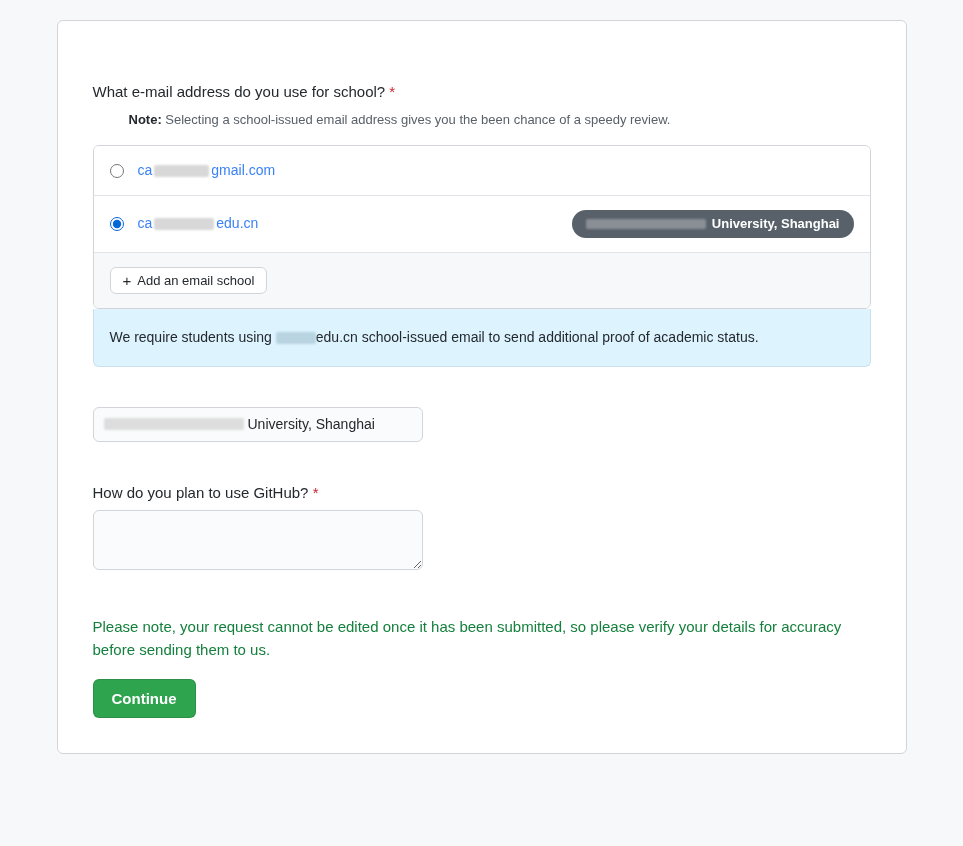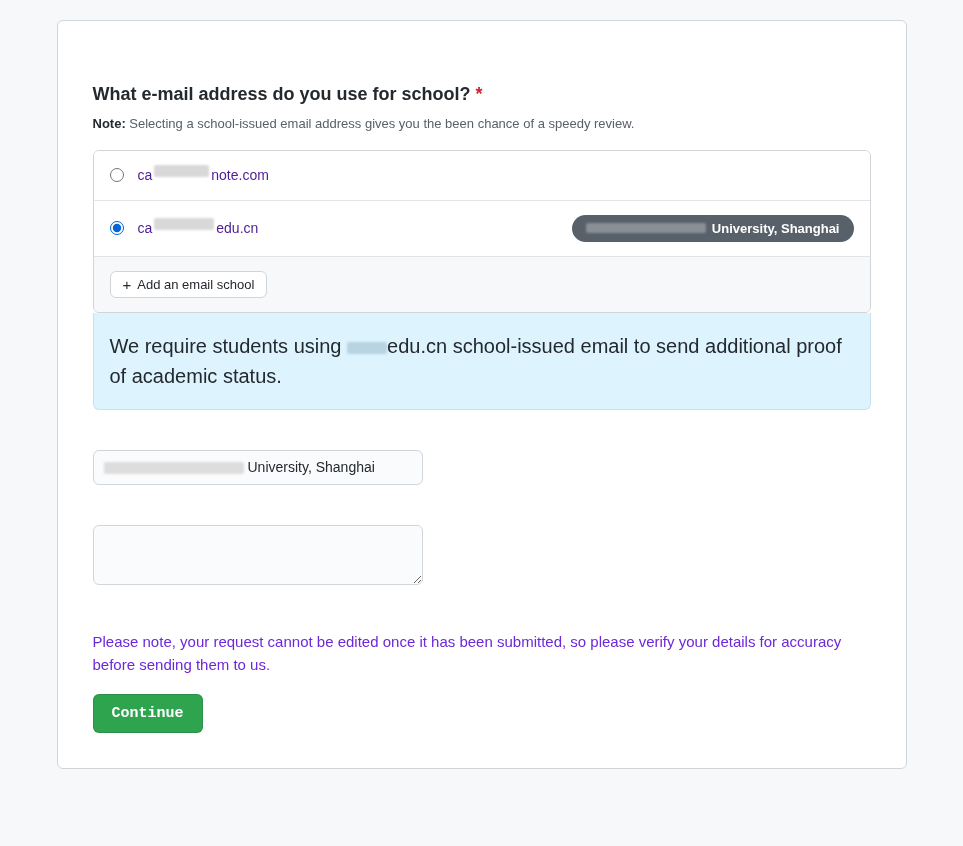--- a/index.html
+++ b/index.html
@@ -17,36 +17,37 @@
     }
     .container {
       max-width: 850px;
       margin: 0 auto;
       background: #ffffff;
       border: 1px solid #d1d5da;
       border-radius: 6px;
       padding: 60px 35px 35px 35px;
     }
     .question-title {
-      font-weight: 700;
-      font-size: 18px;
+      font-weight: 400;
+      font-size: 15px;
       color: #24292e;
       margin-bottom: 6px;
     }
     .required {
       color: #cb2431;
     }
     .note {
       font-size: 13px;
       color: #586069;
       margin-bottom: 16px;
     }
     .note-label {
       font-weight: 600;
       color: #24292e;
+      margin-left: 36px;
     }
     .email-box {
       border: 1px solid #d1d5da;
       border-radius: 6px;
       overflow: hidden;
     }
     .email-row {
       display: flex;
       align-items: center;
       padding: 14px 16px;
@@ -58,22 +59,23 @@
     }
     .email-row input[type="radio"] {
       margin-right: 14px;
       width: 14px;
       height: 14px;
       accent-color: #0366d6;
     }
     .email-text {
       flex: 0 0 auto;
       font-size: 14px;
-      color: #4c1d95;
-      display: flex;
+      color: #3b82f6;
+      display: flex;
+      align-items: center;
     }
     .redacted {
       display: inline-block;
       background: #d8d8d8;
       height: 12px;
       border-radius: 2px;
       margin: 0 2px;
       filter: blur(1px);
     }
     .spacer {
@@ -120,21 +122,21 @@
       margin-right: 6px;
       font-size: 15px;
       line-height: 1;
     }
     .info-banner {
       background: #ddf4ff;
       border-left: 1px solid #c8e1ed;
       border-right: 1px solid #c8e1ed;
       border-bottom: 1px solid #c8e1ed;
       padding: 18px 16px;
-      font-size: 20px;
+      font-size: 14px;
       color: #24292e;
       border-bottom-left-radius: 6px;
       border-bottom-right-radius: 6px;
     }
     .info-banner .inline-redacted {
       display: inline-block;
       background: #b8d4e0;
       height: 12px;
       width: 40px;
       border-radius: 2px;
@@ -175,34 +177,34 @@
       font-size: 14px;
       border: 1px solid #d1d5da;
       border-radius: 6px;
       background: #fafbfc;
       font-family: inherit;
       resize: both;
     }
     .disclaimer {
       margin-top: 40px;
       font-size: 15px;
-      color: #6d28d9;
+      color: #15803d;
       line-height: 1.5;
     }
     .continue-btn {
       margin-top: 18px;
       background: #2ea44f;
       color: #ffffff;
       border: 1px solid rgba(27,31,35,0.15);
       border-radius: 6px;
       padding: 10px 18px;
       font-size: 15px;
       font-weight: 600;
       cursor: pointer;
-      font-family: Liberation Mono, monospace;
+      font-family: Liberation Sans, sans-serif;
     }
   </style>
 </head>
 <body>
 
 <div class="container">
 
   
   <div class="section-first">
     <div class="question-title">
@@ -212,21 +214,21 @@
     <div class="note">
       <span class="note-label">Note:</span><span> Selecting a school-issued email address gives you the been chance of a speedy review.</span>
     </div>
 
     <div class="email-box">
       <label class="email-row">
         <input type="radio" name="email" style="">
         <span class="email-text">
           <span>ca</span>
             <span class="redacted" style="width:55px"></span>
-            <span>note.com</span>
+            <span>gmail.com</span>
         </span>
       </label>
       <label class="email-row">
         <input type="radio" name="email" checked="" style="">
         <span class="email-text">
           <span>ca</span>
             <span class="redacted" style="width:60px"></span>
             <span>edu.cn</span>
         </span>
         <span class="spacer"></span>
@@ -251,20 +253,24 @@
   
   <div class="section">
     <div class="school-input">
       <span class="school-input-redacted"></span>
         <span> University, Shanghai</span>
     </div>
   </div>
 
   
   <div class="section">
+    <div class="question-title">
+      <span>How do you plan to use GitHub?</span>
+      <span class="required"> *</span>
+    </div>
     <textarea class="usage-textarea" style=""></textarea>
   </div>
 
   
   <div class="disclaimer">Please note, your request cannot be edited once it has been submitted, so please verify your details for accuracy before sending them to us.</div>
 
   <button class="continue-btn">
     <span>Continue</span>
   </button>
 

